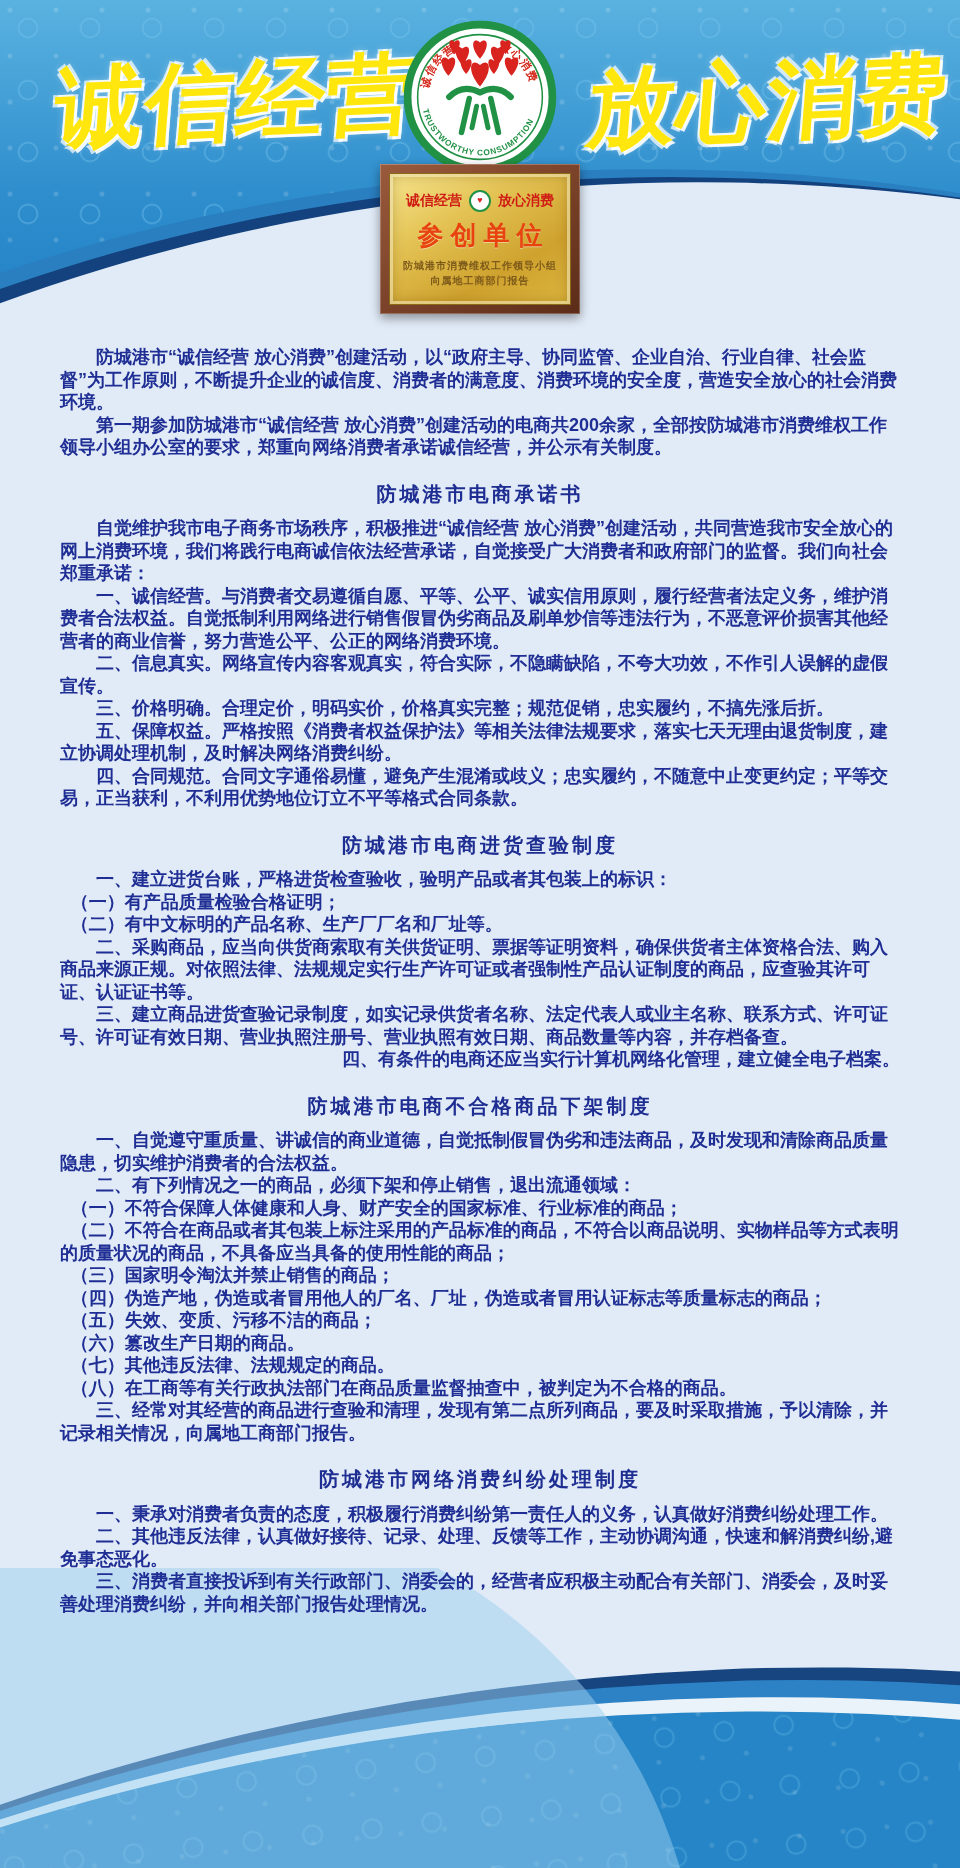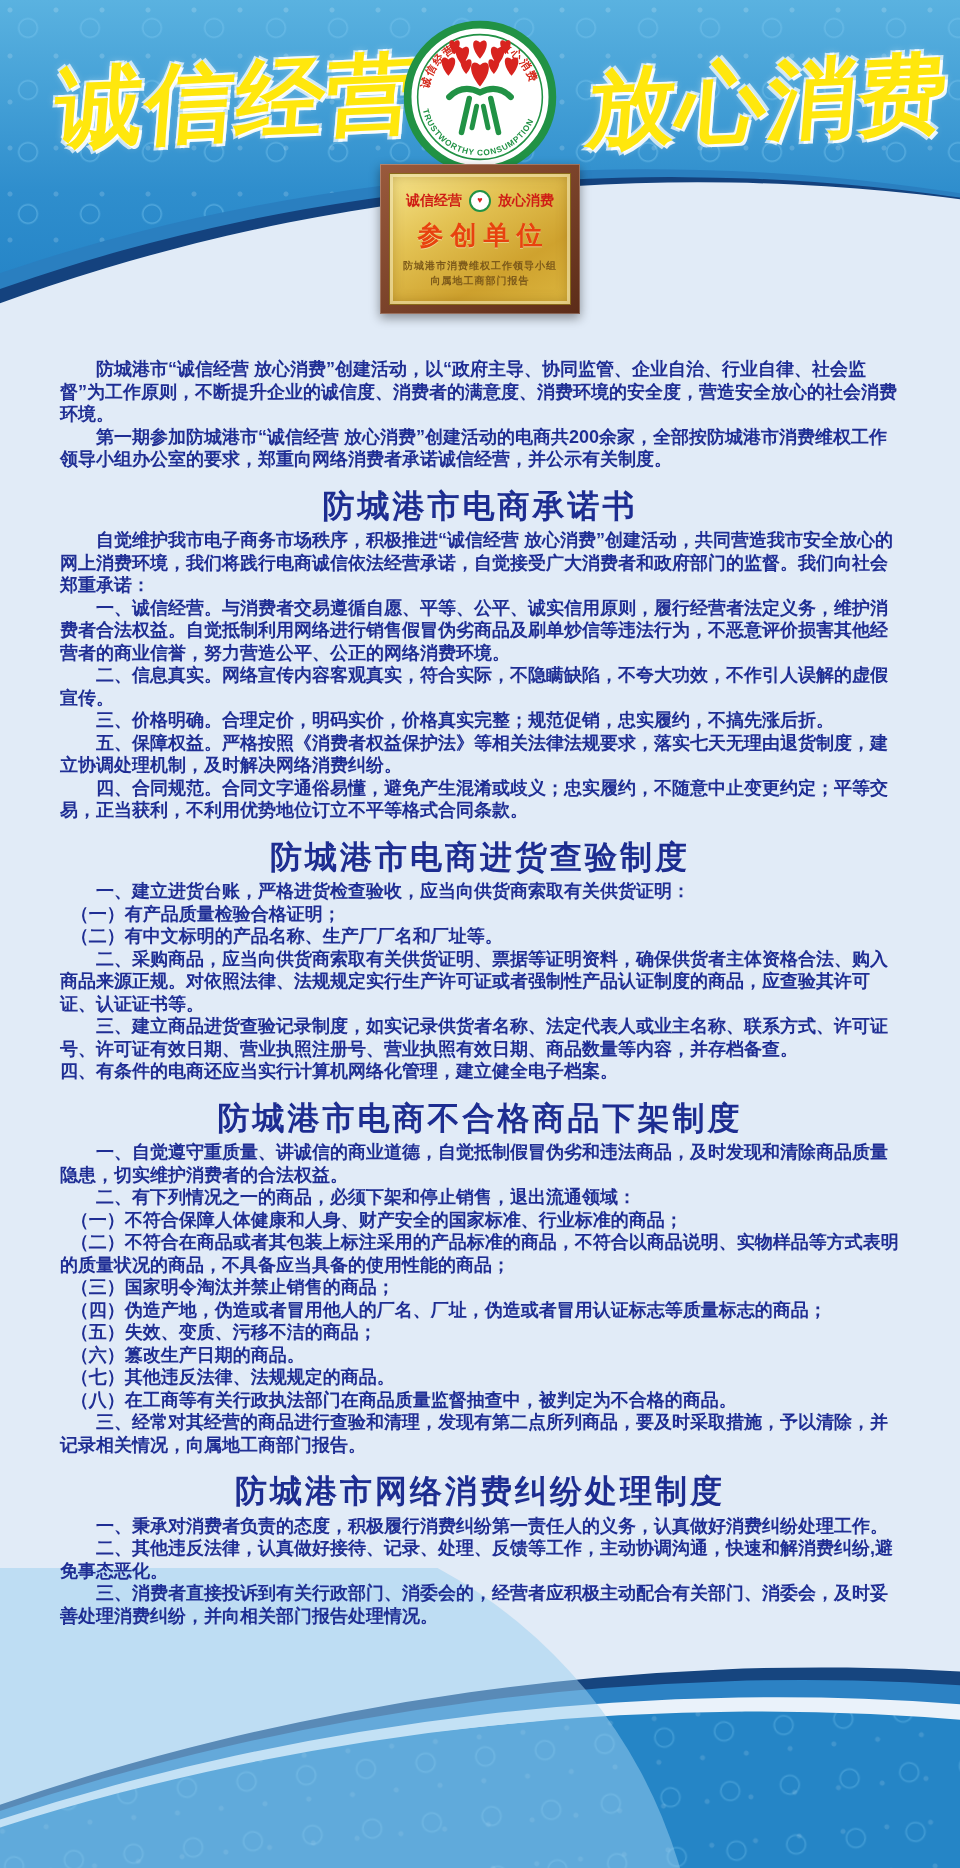--- a/index.html
+++ b/index.html
@@ -38,27 +38,27 @@
     box-shadow:inset 0 0 0 3px rgba(255,246,200,.55), inset 0 0 14px rgba(110,70,5,.45);
     display:flex;flex-direction:column;align-items:center;justify-content:center;padding:4px 2px;}
   .plaque-row{display:flex;align-items:center;gap:7px;font-size:14px;font-weight:bold;color:#cf1d15;}
   .mini-logo{width:18px;height:18px;border-radius:50%;background:#fff;border:2px solid #219245;
     display:flex;align-items:center;justify-content:center;color:#d8231f;font-size:9px;line-height:1;}
   .plaque-title{font-size:26px;font-weight:bold;color:#e8420e;letter-spacing:7px;text-indent:7px;
     margin:6px 0 5px;text-shadow:0 1px 0 rgba(255,255,255,.4);}
   .plaque-issuer,.plaque-date{font-size:10px;color:#7d5a1a;font-weight:bold;letter-spacing:1px;line-height:1.55;}
 
   
-  .content{position:absolute;top:358px;left:60px;width:840px;z-index:5;
+  .content{position:absolute;top:346px;left:60px;width:840px;z-index:5;
     color:#1f2e94;font-weight:bold;font-size:18px;line-height:22.5px;}
   .para-item{margin:0;}
   .para{text-indent:2em;}
   .sub{text-indent:.6em;}
-  .flush{text-indent:0;}
-  .sec-title{font-size:32px;font-weight:bold;color:#1d2d91;text-align:center;
+  .flush{text-indent:0;text-align:right;}
+  .sec-title{font-size:20px;font-weight:bold;color:#1d2d91;text-align:center;
     letter-spacing:3px;margin:24px 0 12px;}
 
   
   .footer{position:absolute;left:0;bottom:0;width:960px;height:300px;overflow:hidden;z-index:1;}
   .f-curve{position:absolute;width:2600px;height:1300px;border-radius:50%;left:-740px;}
   .f-dark{top:118px;background:#16457f;transform:rotate(-8deg);}
   .f-mid{top:128px;background:#2c82c4;transform:rotate(-7.4deg);}
   .f-sliver{top:142px;background:#eaf2fa;transform:rotate(-6.6deg);}
   .f-wave{top:154px;transform:rotate(-6deg);
     background-color:#2585c6;
@@ -147,21 +147,21 @@
           <p class="para-item para">三、价格明确。合理定价，明码实价，价格真实完整；规范促销，忠实履约，不搞先涨后折。</p>
           <p class="para-item para">五、保障权益。严格按照《消费者权益保护法》等相关法律法规要求，落实七天无理由退货制度，建立协调处理机制，及时解决网络消费纠纷。</p>
           <p class="para-item para">四、合同规范。合同文字通俗易懂，避免产生混淆或歧义；忠实履约，不随意中止变更约定；平等交易，正当获利，不利用优势地位订立不平等格式合同条款。</p>
         </div>
     </section>
 
     <section>
       <h2 class="sec-title">防城港市电商进货查验制度</h2>
       <div>
 
-      <p class="para-item para">一、建立进货台账，严格进货检查验收，应当向供货商索取有关供货证明：</p>
+      <p class="para-item para">一、建立进货台账，严格进货检查验收，验明产品或者其包装上的标识：</p>
           <p class="para-item sub">（一）有产品质量检验合格证明；</p>
           <p class="para-item sub">（二）有中文标明的产品名称、生产厂厂名和厂址等。</p>
           <p class="para-item para">二、采购商品，应当向供货商索取有关供货证明、票据等证明资料，确保供货者主体资格合法、购入商品来源正规。对依照法律、法规规定实行生产许可证或者强制性产品认证制度的商品，应查验其许可证、认证证书等。</p>
           <p class="para-item para">三、建立商品进货查验记录制度，如实记录供货者名称、法定代表人或业主名称、联系方式、许可证号、许可证有效日期、营业执照注册号、营业执照有效日期、商品数量等内容，并存档备查。</p>
           <p class="para-item flush">四、有条件的电商还应当实行计算机网络化管理，建立健全电子档案。</p>
         </div>
     </section>
 
     <section>
       <h2 class="sec-title">防城港市电商不合格商品下架制度</h2>

